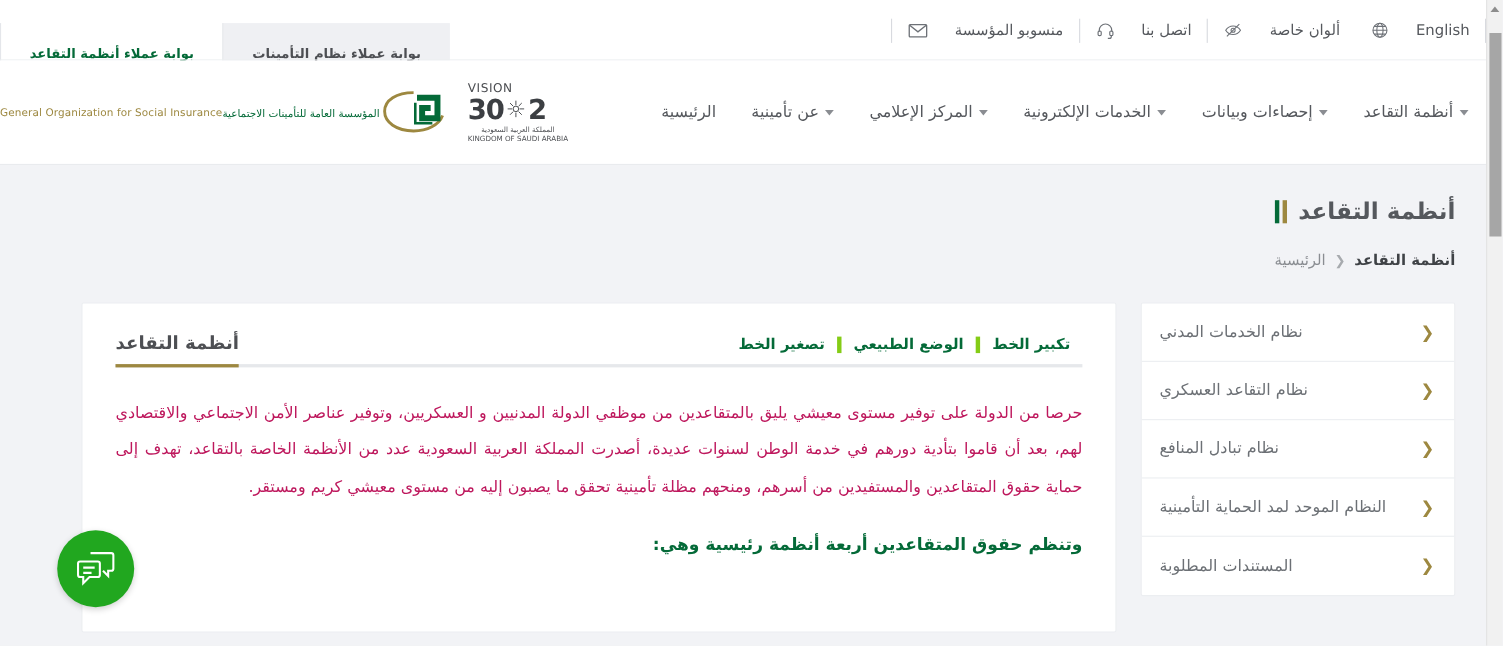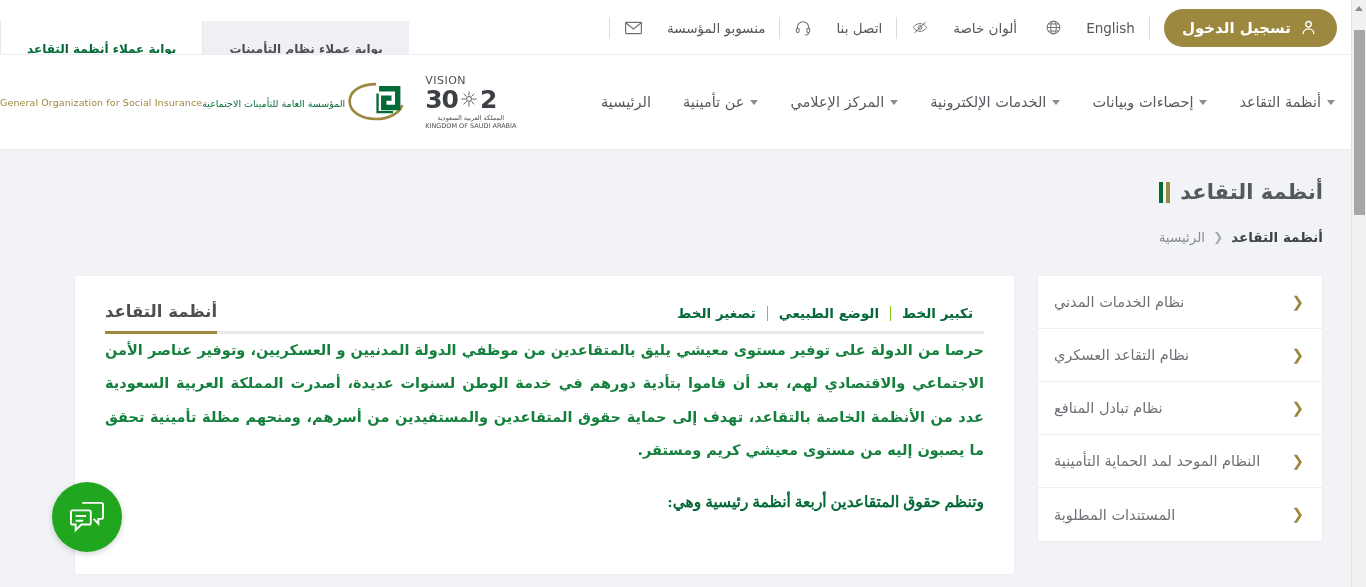--- a/index.html
+++ b/index.html
@@ -230,35 +230,34 @@
   .font-tools { display: flex; align-items: center; gap: 0; }
   .font-tool {
     font-size: 13.5px;
     font-weight: bold;
     color: #046a38;
     padding: 0 11px;
     cursor: pointer;
     white-space: nowrap;
     line-height: 1.1;
   }
-  .font-tool + .font-tool { border-right: 1px solid #84cc16; }
+  .font-tool + .font-tool { border-right: 4px solid #84cc16; }
 
   .body-text {
+    margin-top: 26px;
     font-size: 14.5px;
     line-height: 2.3;
-    color: #15803d;
+    color: #be185d;
     text-align: justify;
-    font-weight: bold;
   }
   .sub-head {
     margin-top: 26px;
     font-size: 15.5px;
     font-weight: bold;
     color: #046a38;
-    font-family: Liberation Serif, serif;
   }
 
   
   .chat-fab {
     position: absolute;
     left: 52px; top: 482px;
     width: 70px; height: 70px;
     border-radius: 50%;
     background: #21a71f;
     display: flex; align-items: center; justify-content: center;
@@ -297,29 +296,20 @@
 </style>
 </head>
 <body>
 
 <div class="page">
 
   <div class="topbar">
 
     <div class="util">
 
-      <button class="login-btn">
-        <span class="util-icon">
-          <svg width="17" height="17" viewBox="0 0 24 24" fill="none" stroke="#ffffff" stroke-width="1.9">
-            <circle cx="12" cy="7.5" r="4"></circle>
-            <path d="M4.5 21c0-4.2 3.4-7 7.5-7s7.5 2.8 7.5 7"></path>
-          </svg>
-        </span>
-        <span>تسجيل الدخول</span>
-      </button>
 
       <div class="util-sep"></div>
 
       <div class="util-item">
         <span>English</span>
         <span class="util-icon">
           <svg width="17" height="17" viewBox="0 0 24 24" fill="none" stroke="#6d7177" stroke-width="1.4">
             <circle cx="12" cy="12" r="9"></circle>
             <ellipse cx="12" cy="12" rx="4" ry="9"></ellipse>
             <path d="M3 12h18M4.5 7h15M4.5 17h15"></path>

